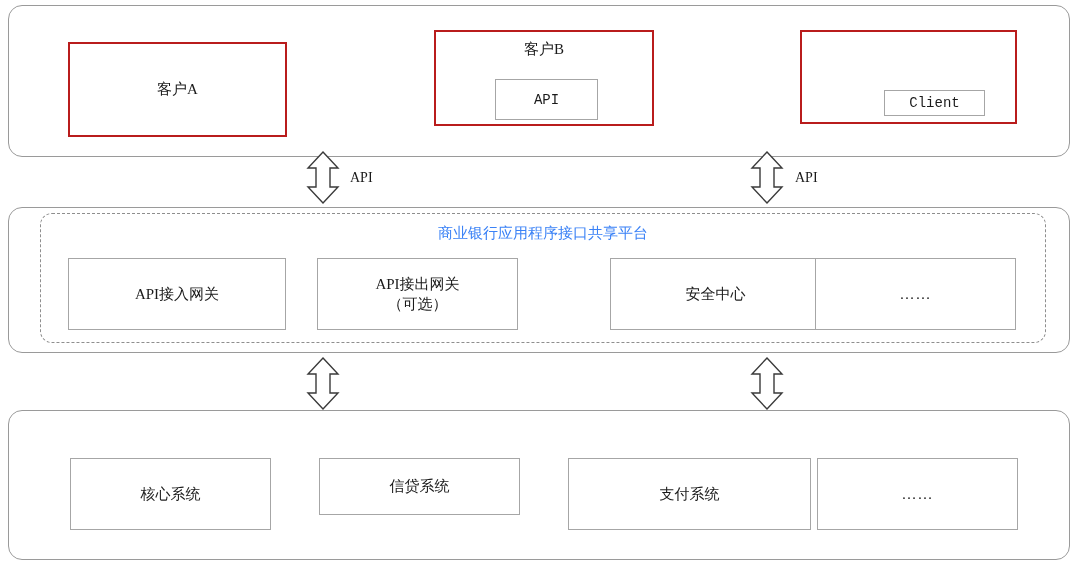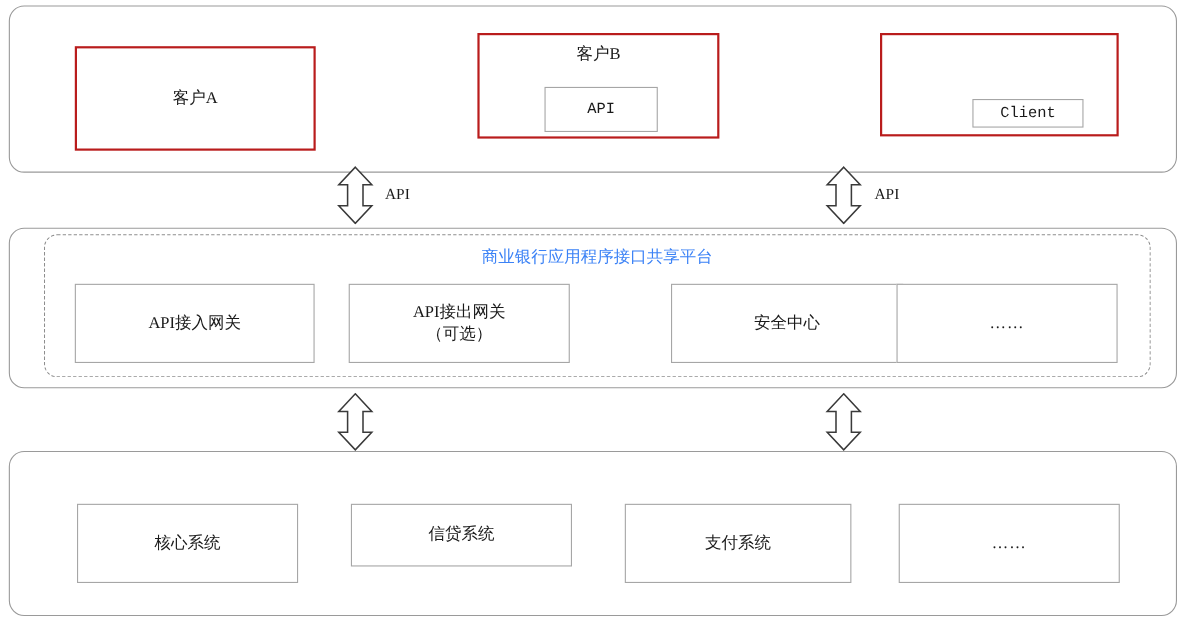--- a/index.html
+++ b/index.html
@@ -183,17 +183,17 @@
     </svg>
   </div>
 
   <div class="layer" style="left:8px; top:410px; width:1062px; height:150px;">
   </div>
 
   <div class="node" style="left:70px; top:458px; width:201px; height:72px;">核心系统</div>
 
   <div class="node" style="left:319px; top:458px; width:201px; height:57px;">信贷系统</div>
 
-  <div class="node" style="left:568px; top:458px; width:206px; height:72px;">支付系统</div>
+  <div class="node" style="left:568px; top:458px; width:243px; height:72px;">支付系统</div>
 
   <div class="node ellipsis" style="left:817px; top:458px; width:201px; height:72px;">……</div>
 
 </div>
 
 </body></html>

